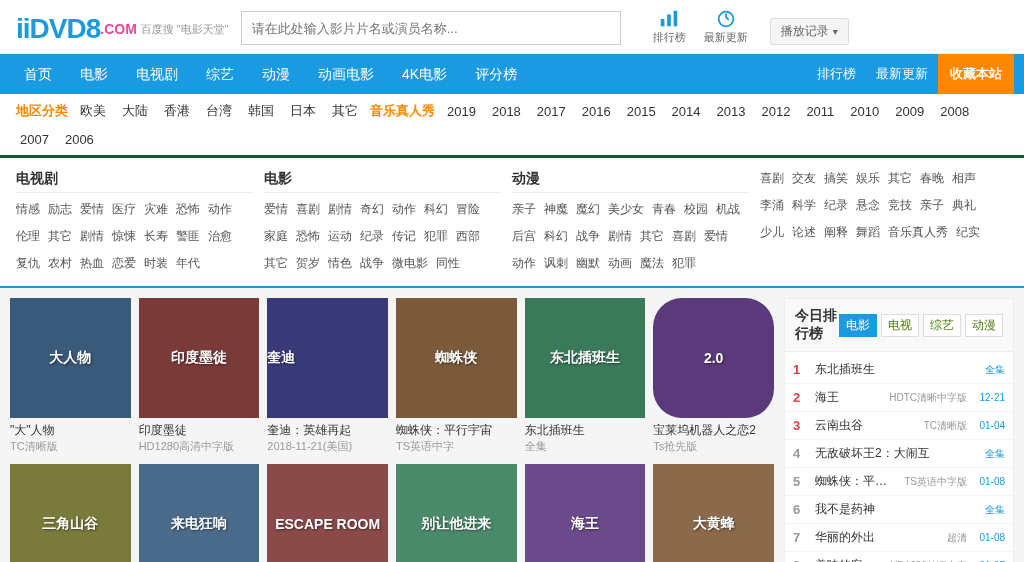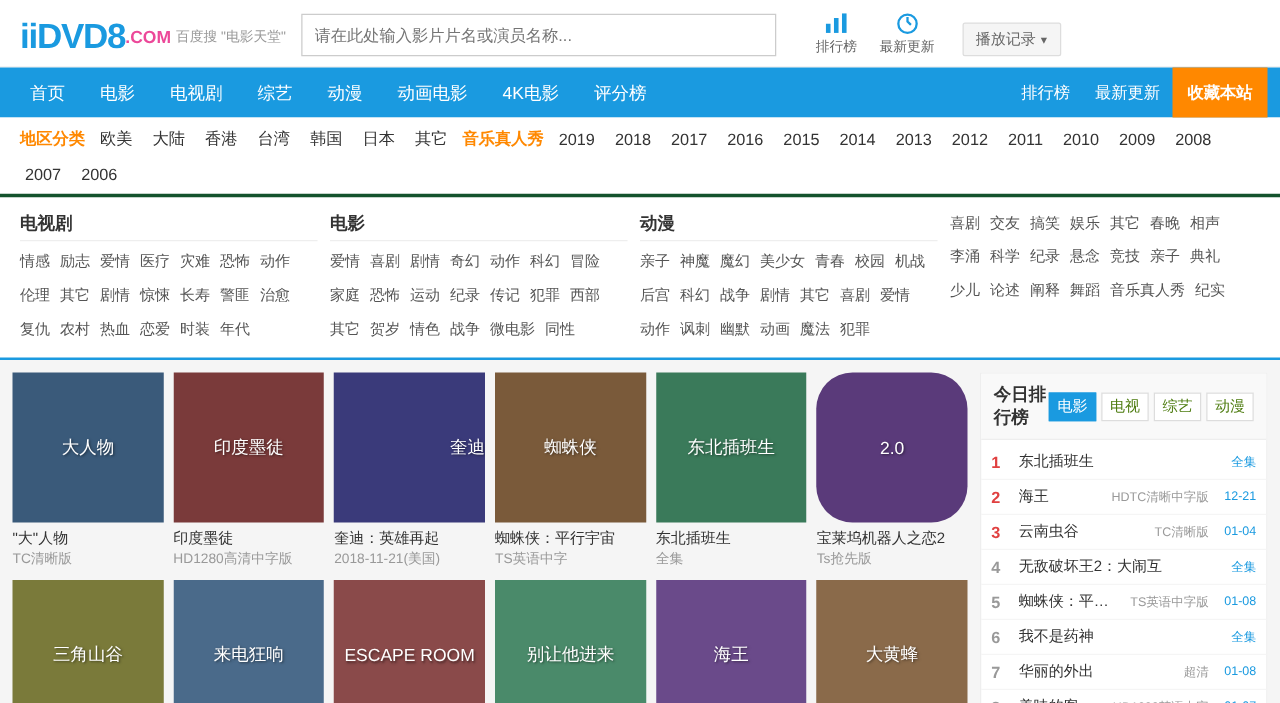--- a/index.html
+++ b/index.html
@@ -70,21 +70,21 @@
     .c4 { background: #7a5a3a; }
     .c5 { background: #3a7a5a; }
     .c6 { background: #5a3a7a; }
     .c7 { background: #7a7a3a; }
     .c8 { background: #4a6a8a; }
     .c9 { background: #8a4a4a; }
     .c10 { background: #4a8a6a; }
     .c11 { background: #6a4a8a; }
     .c12 { background: #8a6a4a; }
 
-    .poster-text { color: #fff; font-size: 14px; font-weight: normal; text-shadow: 1px 1px 2px rgba(0,0,0,0.5); }
+    .poster-text { color: #fff; font-size: 14px; font-weight: bold; text-shadow: 1px 1px 2px rgba(0,0,0,0.5); }
   </style>
 </head>
 <body>
 
 <div class="header">
   <div class="logo">
     <span class="logo-text">iiDVD8</span>
     <span class="logo-com">.COM</span>
     <span class="logo-tag">百度搜 "电影天堂"</span>
   </div>
@@ -277,21 +277,21 @@
       <div class="movie-subtitle">TC清晰版</div>
     </div>
         <div class="movie-item">
       <div class="movie-poster c2" style="display:flex;align-items:center;justify-content:center;">
         <span class="poster-text">印度墨徒</span>
       </div>
       <div class="movie-title">印度墨徒</div>
       <div class="movie-subtitle">HD1280高清中字版</div>
     </div>
         <div class="movie-item">
-      <div class="movie-poster c3" style="display:flex;align-items:center;justify-content:flex-end;">
+      <div class="movie-poster c3" style="display:flex;align-items:center;justify-content:flex-start;">
         <span class="poster-text">奎迪</span>
       </div>
       <div class="movie-title">奎迪：英雄再起</div>
       <div class="movie-subtitle">2018-11-21(美国)</div>
     </div>
         <div class="movie-item">
       <div class="movie-poster c4" style="display:flex;align-items:center;justify-content:center;">
         <span class="poster-text">蜘蛛侠</span>
       </div>
       <div class="movie-title">蜘蛛侠：平行宇宙</div>

